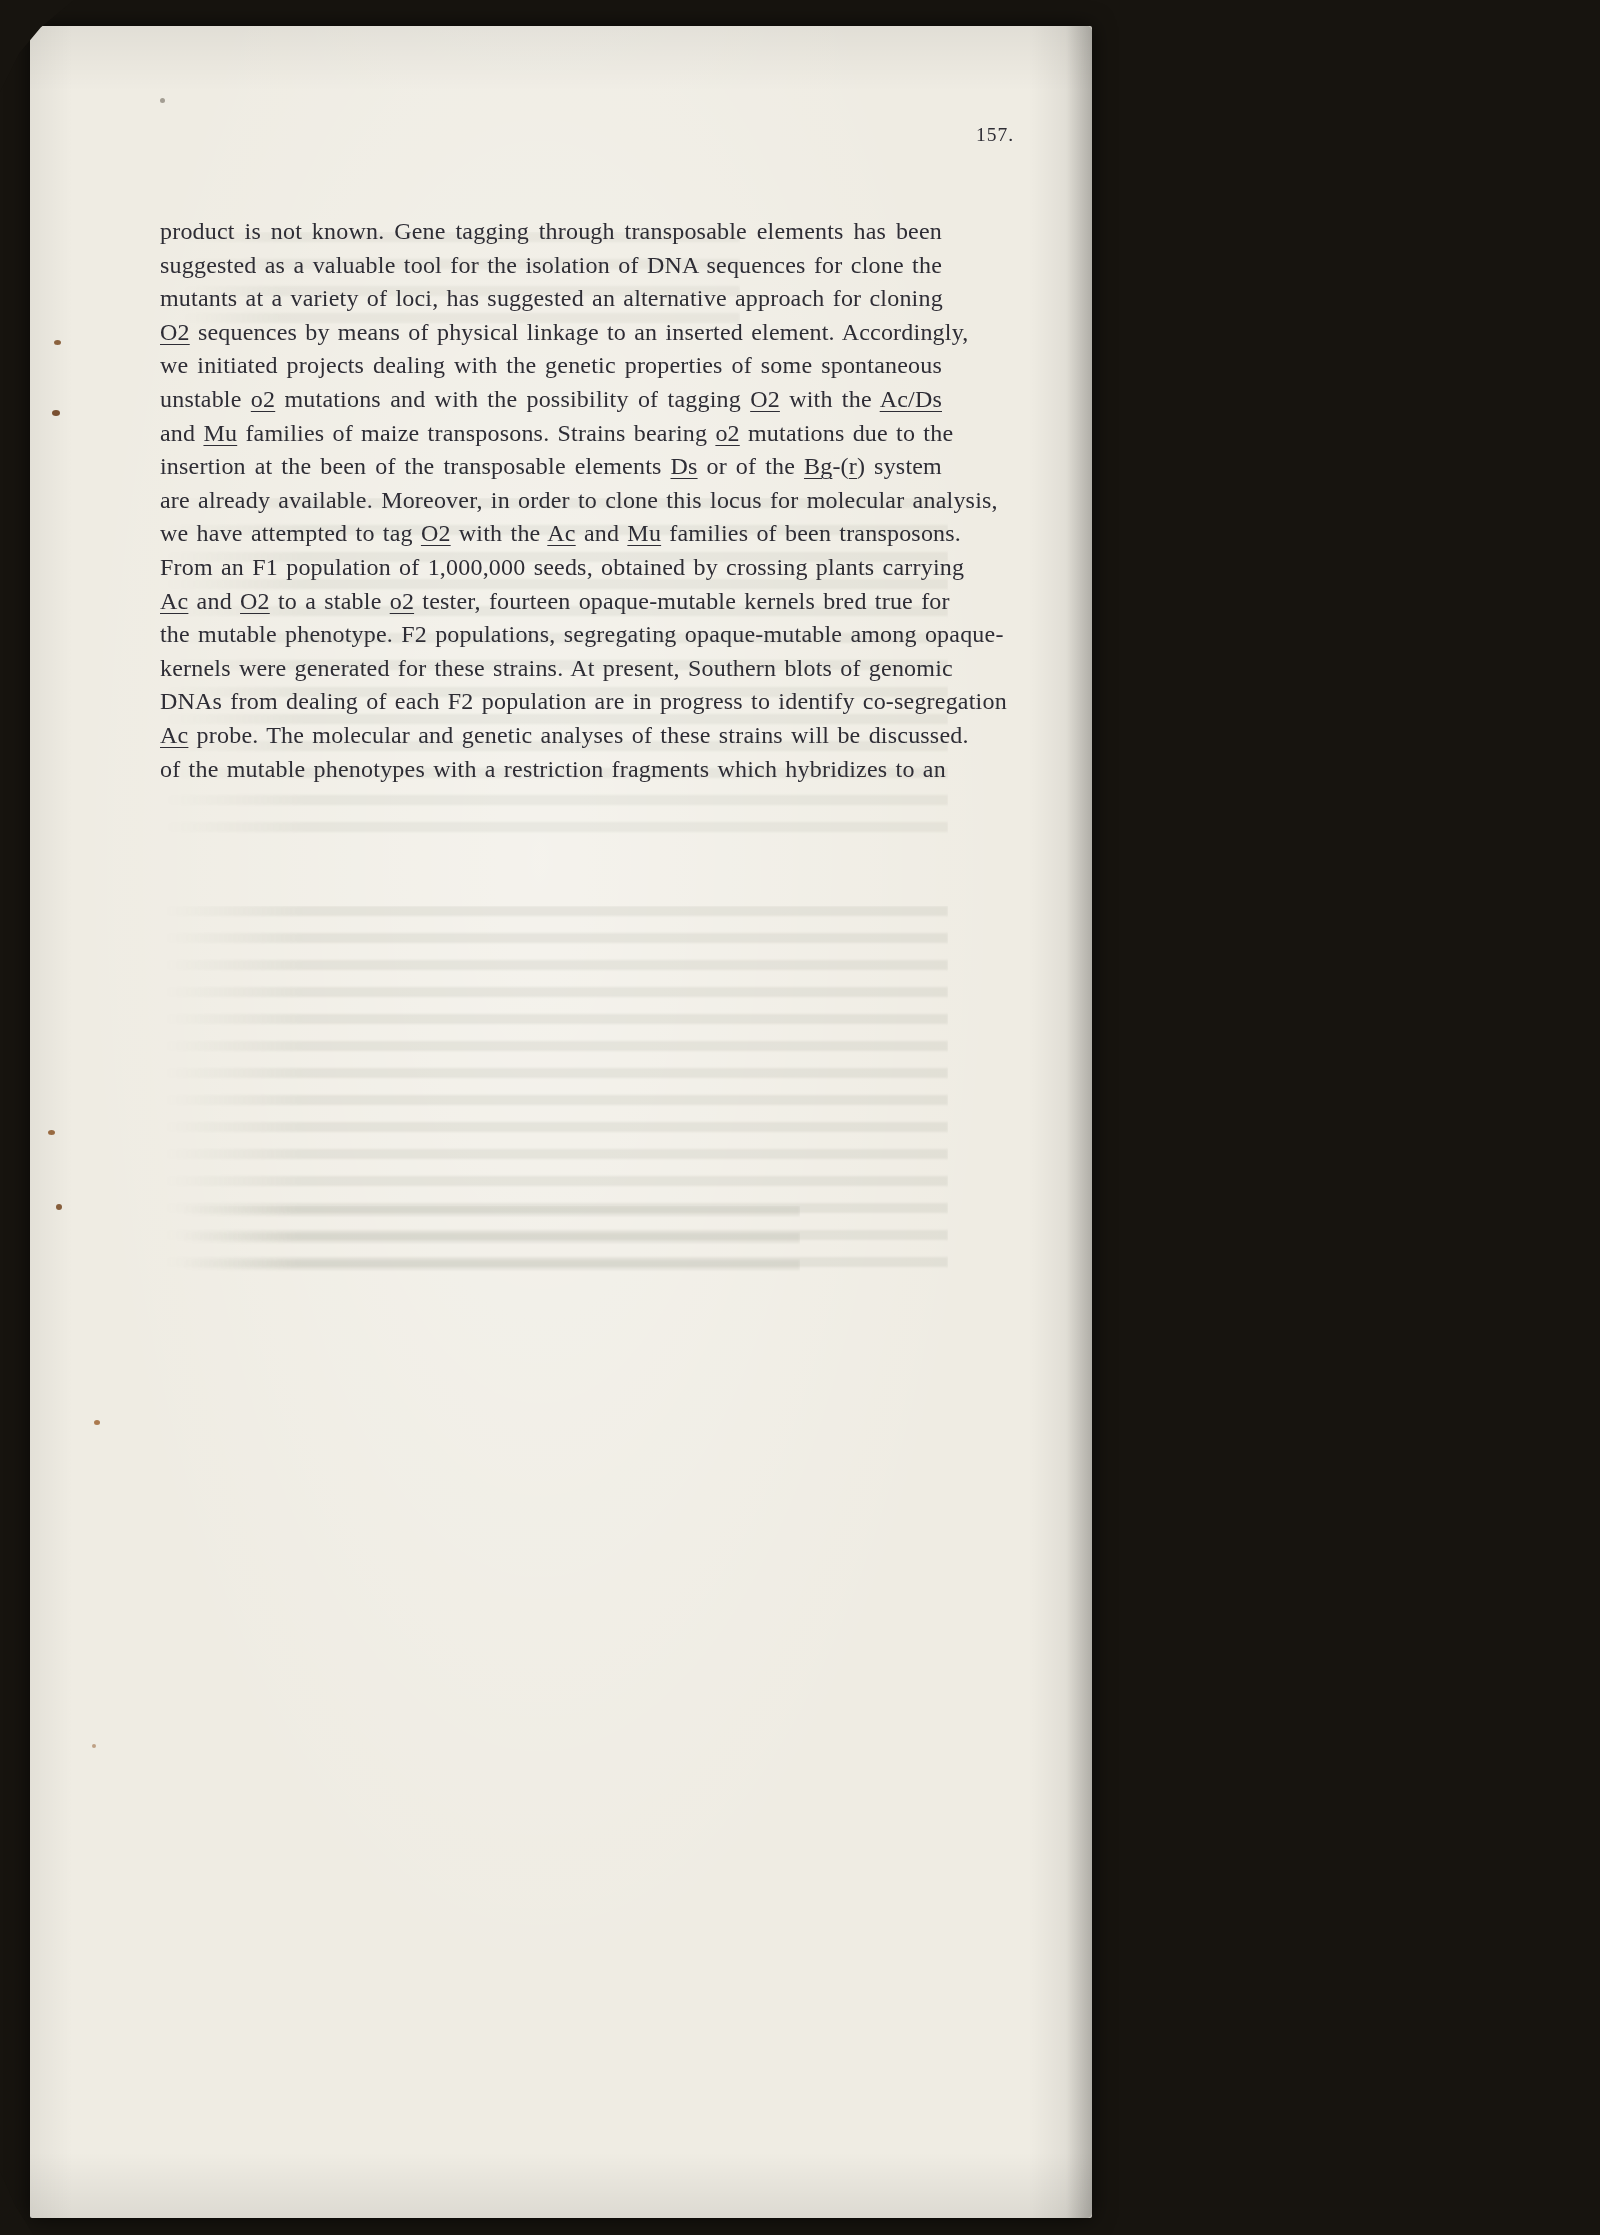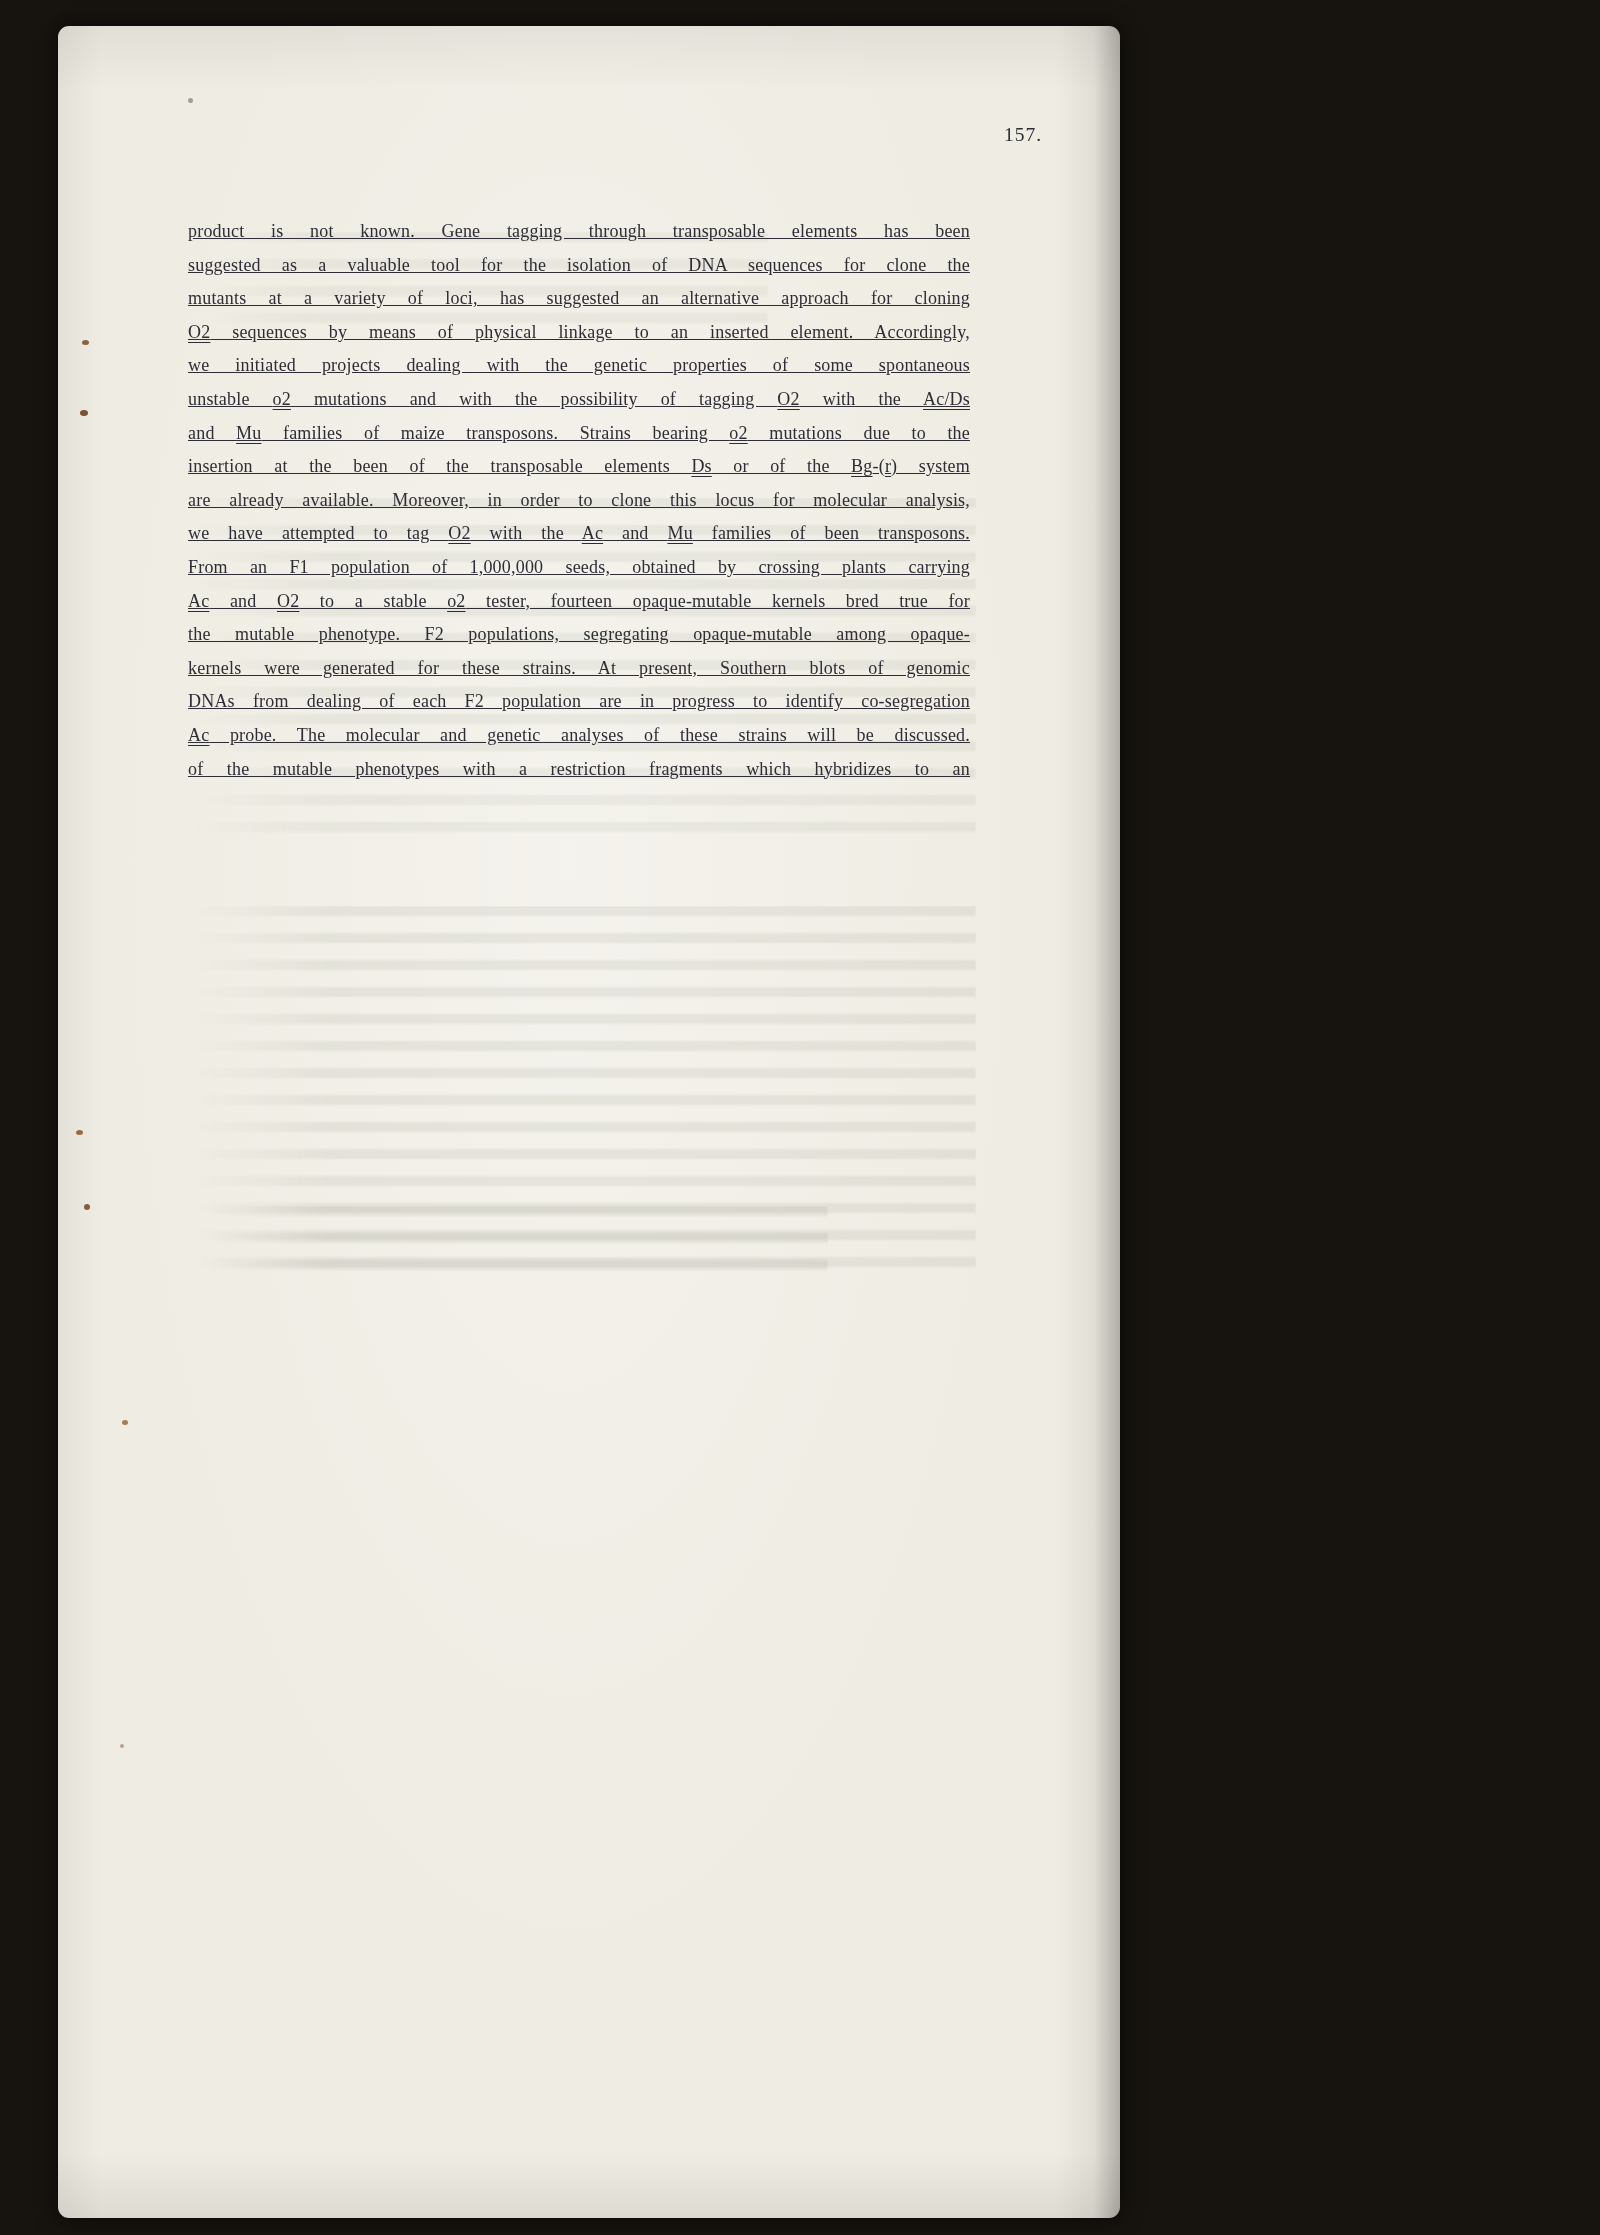--- a/index.html
+++ b/index.html
@@ -20,23 +20,22 @@
     position: absolute;
     left: 30px;
     top: 26px;
     width: 1062px;
     height: 2192px;
     background:
       radial-gradient(ellipse at 48% 38%, rgba(255,255,255,0.35), rgba(255,255,255,0) 60%),
       linear-gradient(90deg, rgba(0,0,0,0.05), rgba(0,0,0,0) 4%, rgba(0,0,0,0) 94%, rgba(0,0,0,0.10)),
       linear-gradient(180deg, rgba(0,0,0,0.06), rgba(0,0,0,0) 3%, rgba(0,0,0,0) 97%, rgba(0,0,0,0.08)),
       var(--paper, #efece3);
-    border-radius: 11px;
+    border-radius: 2px;
     box-shadow: 0 0 22px rgba(0,0,0,0.65);
-    margin-left: 28px;
   }
 
   
   .corner-artifact-tl {
     position: absolute;
     left: 0; top: 0;
     width: 74px; height: 92px;
     background: var(--background, #17140f);
     clip-path: polygon(0 0, 100% 0, 55% 30%, 26% 58%, 0 100%);
   }
@@ -65,24 +64,23 @@
     color: var(--ink, #2e2d35);
   }
 
   
   .text-block {
     position: absolute;
     left: 130px;
     top: 189px;
     width: 782px;
     color: var(--ink, #2e2d35);
-    font-size: 18px;
+    font-size: 24px;
     letter-spacing: 0.2px;
     word-spacing: 2px;
-    text-decoration: underline;
   }
   .text-block .line {
     height: 33.6px;
     line-height: 33.6px;
     white-space: nowrap;
     text-align: justify;
     text-align-last: justify;
     text-justify: inter-word;
   }
   .text-block .line span.u {

